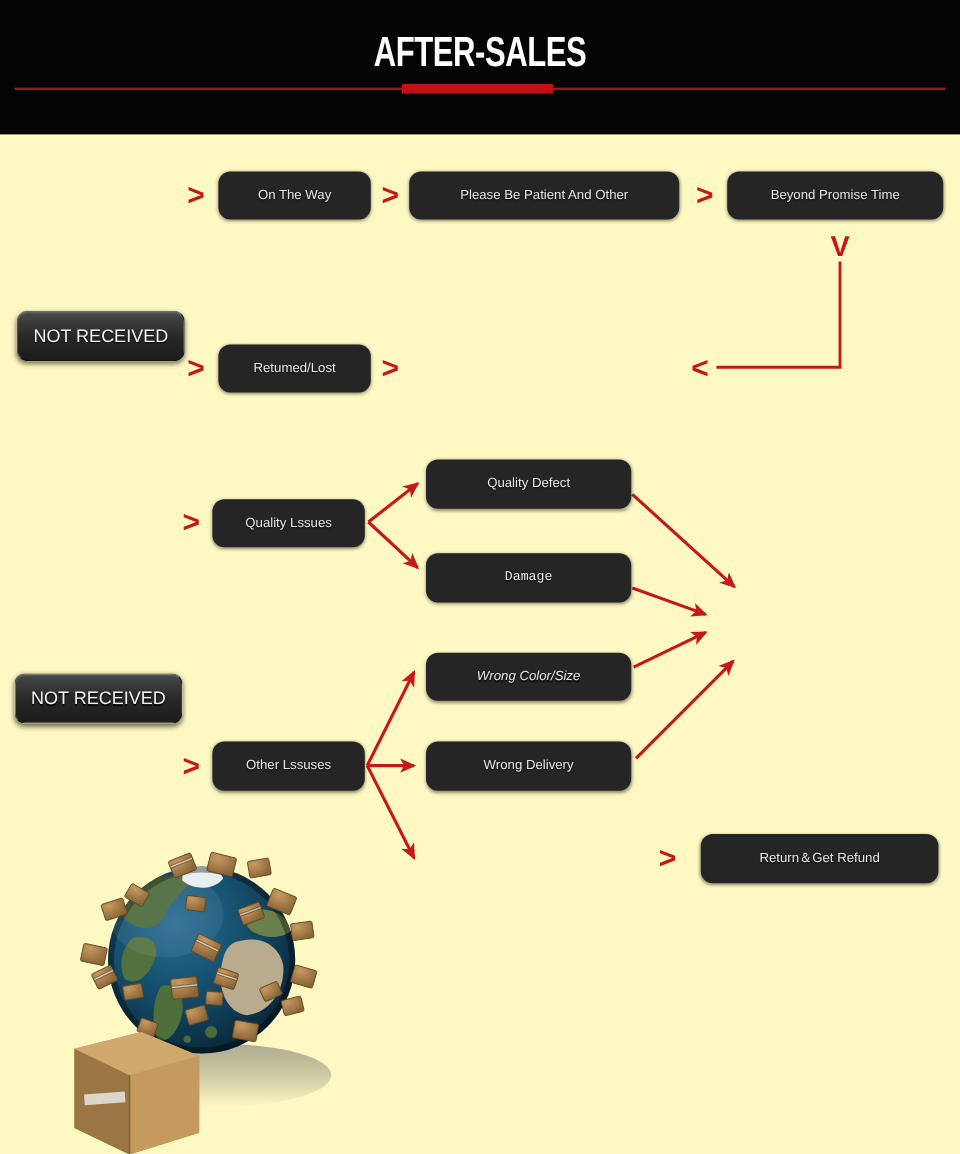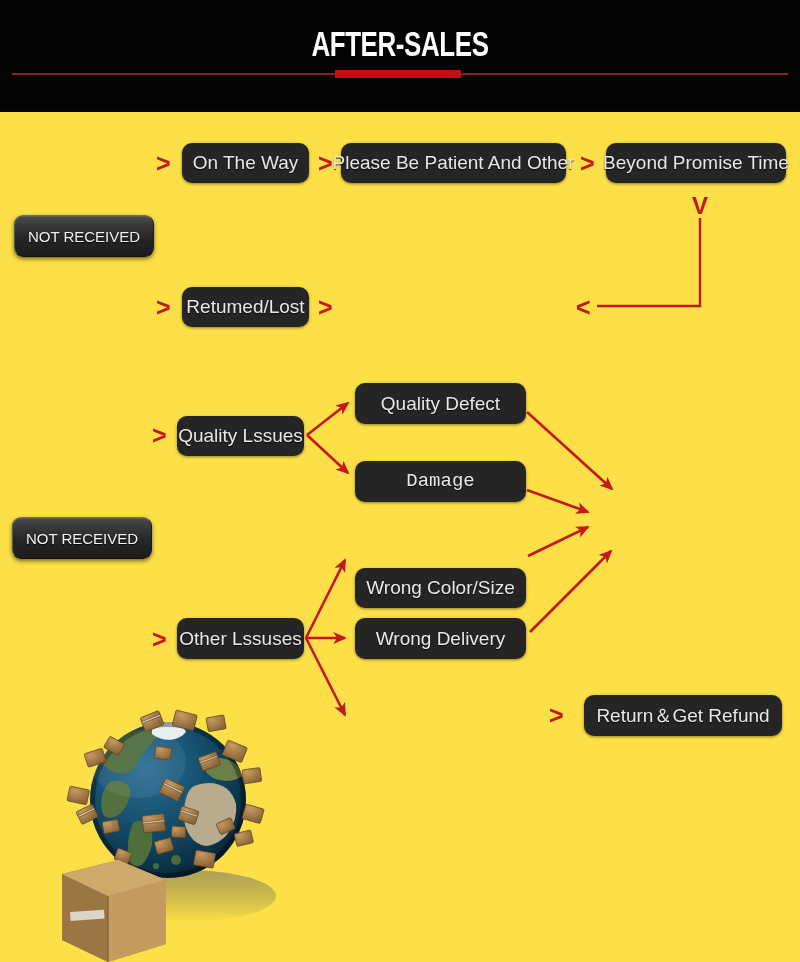--- a/index.html
+++ b/index.html
@@ -7,21 +7,21 @@
     padding: 0;
     background: #333232;
   }
   body {
     font-family: "Liberation Sans", sans-serif;
   }
   #page {
     position: relative;
     width: 800px;
     height: 962px;
-    background: #fde047;
+    background: #fef9c3;
     overflow: hidden;
   }
 
   
   .header-band {
     position: absolute;
     left: 0; top: 0;
     width: 800px; height: 112px;
     background: #040404;
   }
@@ -52,21 +52,21 @@
     background: #c11111;
   }
 
   
   .flow-box {
     position: absolute;
     box-sizing: border-box;
     background: #252525;
     border-radius: 10px;
     color: #e8e8e8;
-    font-size: 19px;
+    font-size: 11px;
     display: flex;
     align-items: center;
     justify-content: center;
     text-align: center;
     line-height: 1.15;
     text-shadow: 0 1px 1px rgba(0,0,0,0.8);
     box-shadow: 0 1px 3px rgba(0,0,0,0.45);
     padding: 0 6px;
     white-space: nowrap;
   }
@@ -82,20 +82,21 @@
     border-right: 1px solid #1a1a1a;
     border-bottom: 1px solid #111111;
     color: #f2f2f2;
     font-size: 15px;
     display: flex;
     align-items: center;
     justify-content: center;
     text-shadow: 0 1px 1px rgba(0,0,0,0.9);
     box-shadow: 0 2px 4px rgba(0,0,0,0.55), inset 0 1px 0 rgba(255,255,255,0.12);
     white-space: nowrap;
+    margin-top: 44px;
   }
 
   
   .chev {
     position: absolute;
     color: #c4181c;
     font-size: 25px;
     font-weight: bold;
     line-height: 1;
     font-family: "Liberation Sans", sans-serif;
@@ -196,21 +197,21 @@
 
   <div class="chev" style="left:152px; top:423px;">&gt;</div>
 
   <div class="flow-box" style="left:177px; top:416px; width:127px; height:40px;">Quality Lssues</div>
 
   <div class="flow-box" style="left:355px; top:383px; width:171px; height:41px;">Quality Defect</div>
 
   <div class="flow-box" style="left:355px; top:461px; width:171px; height:41px;font-family:Liberation Mono, monospace;">Damage</div>
 
 
-  <div class="flow-box" style="left:355px; top:568px; width:171px; height:40px;">Wrong Color/Size</div>
+  <div class="flow-box" style="left:355px; top:544px; width:171px; height:40px;font-style:italic;">Wrong Color/Size</div>
 
   <div class="chev" style="left:152px; top:627px;">&gt;</div>
 
   <div class="flow-box" style="left:355px; top:618px; width:171px; height:41px;">Wrong Delivery</div>
 
   <div class="flow-box" style="left:177px; top:618px; width:127px; height:41px;">Other Lssuses</div>
 
 
   <div class="chev" style="left:549px; top:703px;">&gt;</div>
 

